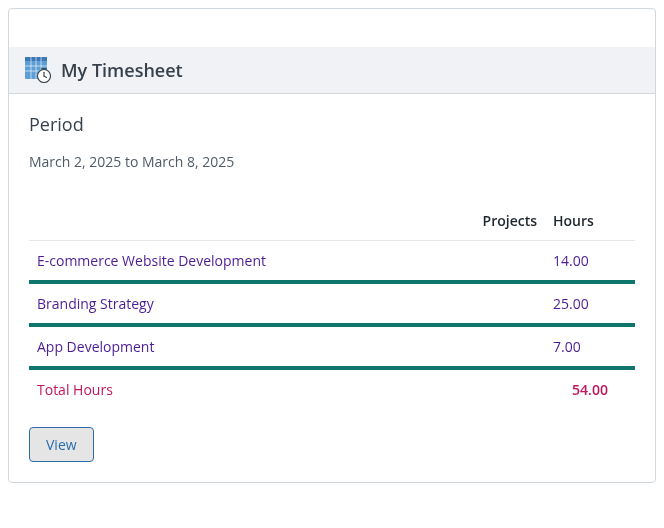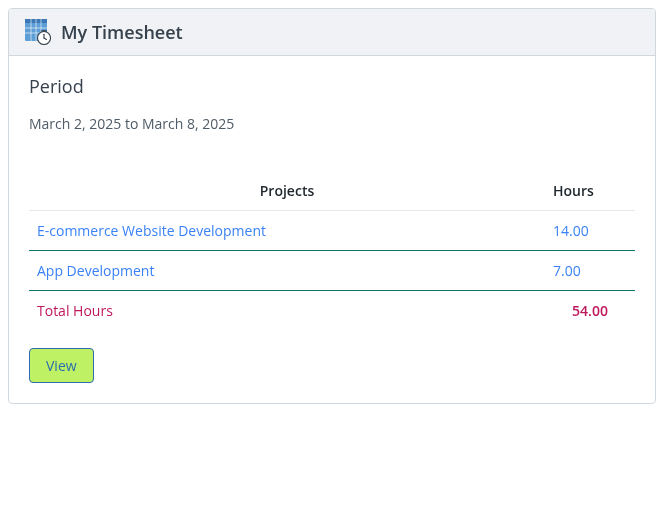--- a/index.html
+++ b/index.html
@@ -21,20 +21,21 @@
       background: #fff;
       overflow: hidden;
     }
     .card-header {
       background: #f0f2f5;
       border-bottom: 1px solid #d1d8dd;
       padding: 10px 16px;
       display: flex;
       align-items: center;
       gap: 10px;
+      margin-top: 38px;
     }
     .header-icon {
       width: 26px;
       height: 26px;
       position: relative;
       flex-shrink: 0;
     }
     .card-title {
       font-size: 18px;
       font-weight: 600;
@@ -45,64 +46,64 @@
     }
     .section-label {
       font-size: 18px;
       font-weight: 500;
       color: #36414c;
       margin-bottom: 16px;
     }
     .period-text {
       font-size: 14px;
       color: #4f5b66;
-      margin-bottom: 38px;
+      margin-bottom: 30px;
     }
     .summary-title {
       font-size: 17px;
       font-weight: 500;
       color: #36414c;
       margin-bottom: 14px;
     }
     .table {
       width: 100%;
       border-collapse: collapse;
       font-size: 14px;
     }
     .table th {
-      text-align: center;
+      text-align: right;
       font-weight: 600;
       padding: 10px 8px;
       border-bottom: 1px solid #e6e9ec;
       color: #1f272e;
     }
     .table th.hours, .table td.hours {
       text-align: left;
       width: 90px;
     }
     .table td {
       padding: 10px 8px;
-      border-bottom: 1px solid #0f766e;
-      color: #3b82f6;
+      border-bottom: 4px solid #0f766e;
+      color: #4c1d95;
     }
     .table tr.total td {
       border-bottom: none;
       color: #be185d;
     }
     .table tr.total td.hours {
       font-weight: 600;
       text-align: center;
     }
     .btn-view {
       margin-top: 18px;
       display: inline-block;
       padding: 7px 16px;
       border: 1px solid #2b6cb0;
       color: #2b6cb0;
-      background: #bef264;
+      background: #e5e5e5;
       border-radius: 4px;
       font-size: 14px;
       font-weight: 500;
       cursor: pointer;
       font-family: inherit;
     }
   </style>
 </head>
 <body>
 
@@ -136,20 +137,24 @@
           <th>Projects</th>
           <th class="hours">Hours</th>
         </tr>
       </thead>
       <tbody>
         <tr>
           <td>E-commerce Website Development</td>
           <td class="hours">14.00</td>
         </tr>
         <tr>
+          <td>Branding Strategy</td>
+          <td class="hours">25.00</td>
+        </tr>
+        <tr>
           <td>App Development</td>
           <td class="hours">7.00</td>
         </tr>
         <tr class="total">
           <td>Total Hours</td>
           <td class="hours">54.00</td>
         </tr>
       </tbody>
     </table>
 

